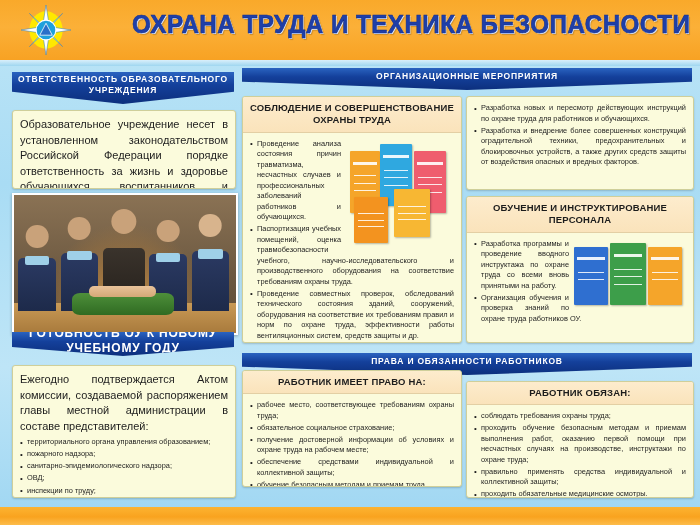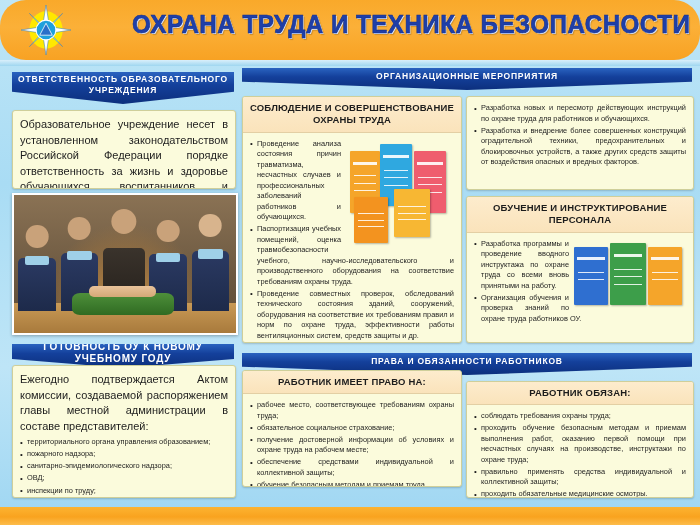--- a/index.html
+++ b/index.html
@@ -11,21 +11,20 @@
   #poster{
     position:relative;width:700px;height:525px;overflow:hidden;
     background:linear-gradient(180deg,#bfe6f7 0%,#a9dcf4 35%,#bee5f7 70%,#9ed6f2 100%);
   }
 
   
   .header{
     position:absolute;left:0;top:0;width:700px;height:60px;
     background:linear-gradient(180deg,#f9a92a 0%,#fbb038 45%,#f8a223 100%);
     overflow:hidden;
-    border-radius:26px;
   }
   .header-title{
     position:absolute;right:10px;top:9px;
     font-size:26px;font-weight:bold;letter-spacing:0.5px;
     color:#1f3fa8;
     -webkit-text-stroke:0.6px #14308c;
     text-shadow:1px 1px 0 #d8e6ff, 2px 2px 1px rgba(0,0,0,.18);
     font-family:"Liberation Sans", sans-serif;
     transform:scaleX(0.93);transform-origin:right center;
     white-space:nowrap;
@@ -189,21 +188,21 @@
       </div>
     <div class="kid" style="left:80%;width:17%;height:70%;">
         <div class="head" style="background:#d8b48d"></div>
         <div class="torso"></div>
         <div class="collar"></div>
       </div>
     <div class="dummy"></div>
     <div class="hands"></div>
   </div>
 
-  <div class="banner" style="left:12px;top:344px;width:222px;height:24px;font-size:10px;">
+  <div class="banner" style="left:12px;top:332px;width:222px;height:24px;font-size:12px;">
     <span>ГОТОВНОСТЬ ОУ К НОВОМУ УЧЕБНОМУ ГОДУ</span>
   </div>
 
   <div class="card" style="left:12px;top:365px;width:222px;height:131px;">
     <div class="card-inner">
       <div class="body-text" style="margin-bottom:3px;">Ежегодно подтверждается Актом комиссии, создаваемой распоряжением главы местной администрации в составе представителей:</div>
       <ul class="bul">
         <li>территориального органа управления образованием;</li>
         <li>пожарного надзора;</li>
         <li>санитарно-эпидемиологического надзора;</li>

